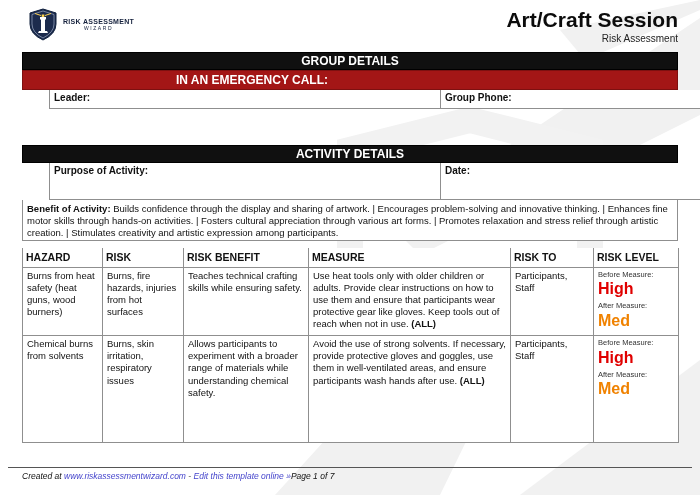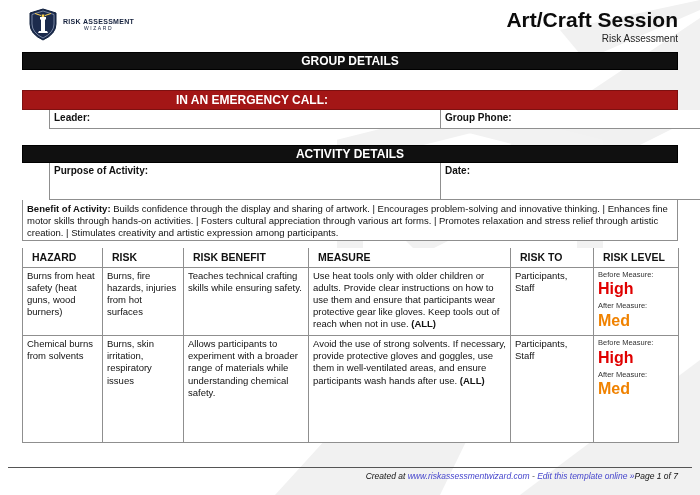--- a/index.html
+++ b/index.html
@@ -21,21 +21,21 @@
   .title-block { position:absolute; right:22px; top:9px; text-align:right; }
   .title { font-size:21px; font-weight:bold; color:#0c0c0c; line-height:1.05; }
   .subtitle { font-size:10px; color:#222; margin-top:2px; }
 
   
   .bar {
     width:656px; height:18px; line-height:16px; text-align:center;
     font-size:12px; font-weight:bold; color:#fff;
   }
   .bar.black { background:var(--bar_black,#101010); border:1px solid #000; }
-  .bar.red { background:var(--bar_red,#a31616); border:1px solid #7d1010; height:20px; line-height:18px;margin-top:20px; }
+  .bar.red { background:var(--bar_red,#a31616); border:1px solid #7d1010; height:20px; line-height:18px; }
   .emg { display:block; width:458px; text-align:center; }
 
   
   .frow { display:flex; width:656px;margin-left:27px; }
   .cell {
     border-left:1px solid var(--border_gray,#8f8f8f);
     border-bottom:1px solid var(--border_gray,#8f8f8f);
     padding:2px 4px; font-size:10px; background:#fff;
   }
   .cell.last { border-right:1px solid var(--border_gray,#8f8f8f); }
@@ -45,37 +45,37 @@
     width:656px; border-left:1px solid var(--border_gray,#8f8f8f);
     border-right:1px solid var(--border_gray,#8f8f8f);
     border-bottom:1px solid var(--border_gray,#8f8f8f);
     padding:3px 4px; font-size:9.5px; line-height:1.28; background:#fff;
   }
 
   
   table.hz { width:656px; border-collapse:collapse; table-layout:fixed; background:#fff; }
   table.hz th {
     border:1px solid var(--border_gray,#8f8f8f); border-top:none;
-    font-size:10.5px; text-align:left; padding:2px 9px; height:19px;
+    font-size:10.5px; text-align:left; padding:2px 3px; height:19px;
   }
   table.hz td {
     border:1px solid var(--border_gray,#8f8f8f);
     font-size:9.5px; line-height:1.28; vertical-align:top; padding:2px 4px;
   }
   td.level { padding-top:5px; }
   .lvl-label { font-size:7.5px; color:#333; }
   .lvl-val { font-weight:bold; font-size:16px; line-height:1.2; margin-bottom:3px; }
   .val-high { color:var(--high,#e00000); }
   .val-med { color:var(--med,#f08200); }
 
   
   .footer {
     position:absolute; left:8px; top:467px; width:684px;
     border-top:1px solid #555; padding-top:3px;
-    font-size:8.5px; font-style:italic; display:flex; justify-content:flex-end;
+    font-size:8.5px; font-style:italic; display:flex; justify-content:flex-start;
   }
   .footer-left { padding-left:14px; }
   .footer-right { padding-right:14px; }
   .flink { color:var(--link,#4545cc); text-decoration:none; cursor:pointer; }
 </style>
 </head>
 <body>
 
 <svg class="watermark" width="700" height="495" viewBox="0 0 700 495">
   <g fill="#f1f1f1">

